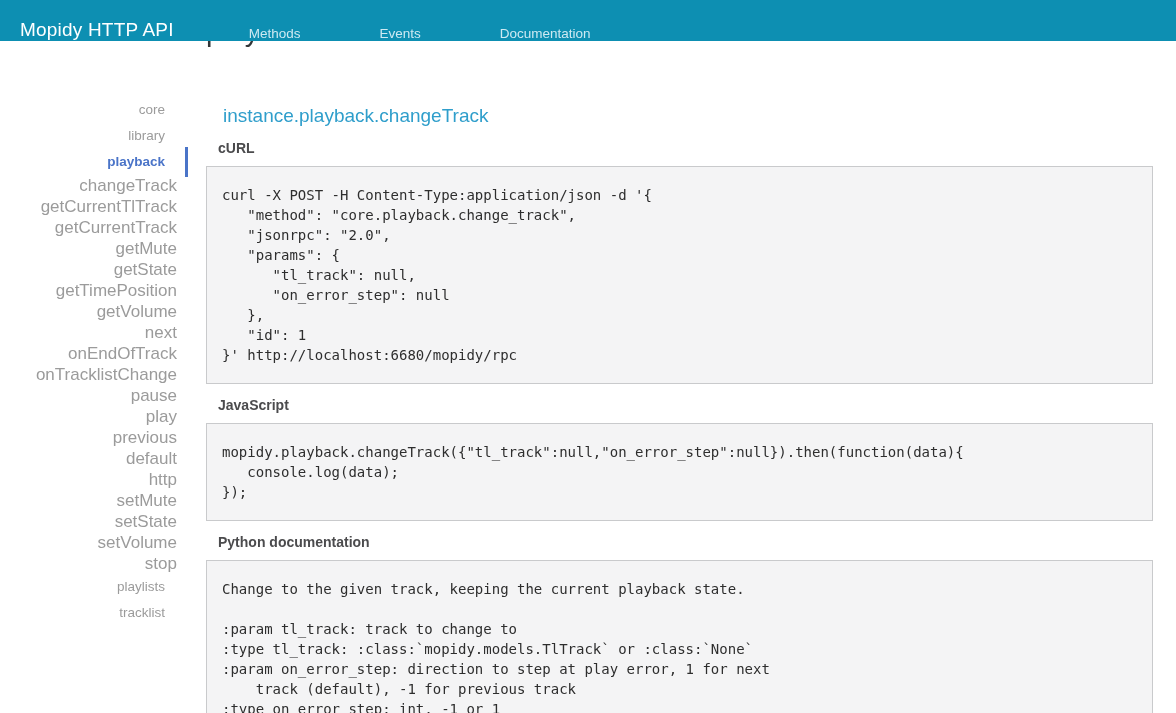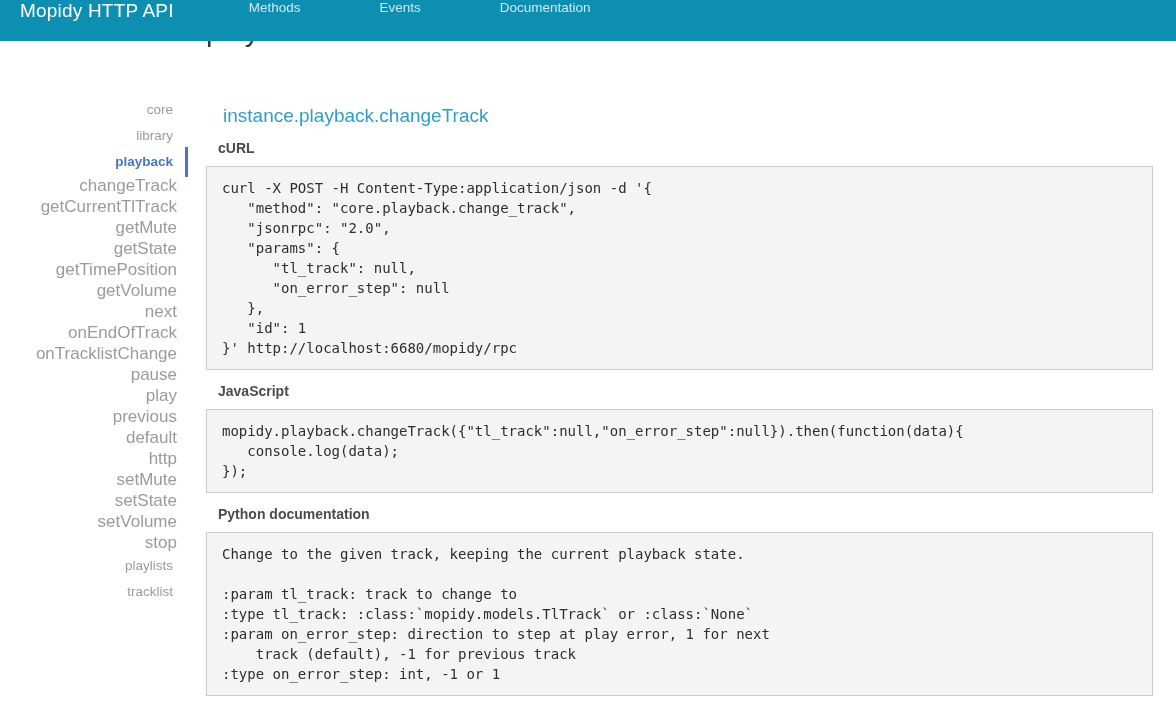--- a/index.html
+++ b/index.html
@@ -11,38 +11,38 @@
   html,body{margin:0;padding:0;}
   body{
     width:1176px;height:713px;overflow:hidden;background:#fff;
     font-family:"Liberation Sans","DejaVu Sans",sans-serif;
     position:relative;
   }
   
   .topbar{
     position:absolute;top:0;left:0;width:1176px;height:41px;
     background:var(--c-header);z-index:20;
-    display:flex;align-items:flex-start;
+    display:flex;align-items:flex-end;
   }
   .brand{
     color:#fff;font-size:19px;font-weight:400;
     padding-left:20px;letter-spacing:.2px;white-space:nowrap;
   }
   .topnav{display:flex;align-items:center;margin-left:28px;}
   .topnav a{
     color:var(--c-nav);font-size:13.5px;text-decoration:none;
     margin-right:32px;white-space:nowrap;cursor:pointer;margin-left:47px;
   }
   
   .sidebar{
     position:absolute;left:0;top:97px;width:177px;
     text-align:right;z-index:5;
   }
   .side-item{display:block;text-decoration:none;cursor:pointer;}
-  .side-item.top{font-size:13.5px;line-height:18px;padding:4px 4px;color:var(--c-muted);}
+  .side-item.top{font-size:13.5px;line-height:18px;padding:4px 12px;color:var(--c-muted);}
   .side-item.sub{font-size:17px;line-height:17px;padding:2px 0;color:var(--c-muted);}
   .side-item.active{color:var(--c-active);font-weight:700;}
   .active-bar{
     position:absolute;left:185px;top:147px;width:3px;height:30px;
     background:var(--c-active);
   }
   
   .main{
     position:absolute;left:206px;top:0;width:947px;z-index:1;
   }
@@ -52,21 +52,21 @@
   }
   h2.method-title{
     margin:54px 17px 0;font-size:19px;line-height:24px;
     font-weight:400;color:var(--c-accent);
   }
   .section-label{
     margin:11px 12px 8px;font-size:14px;line-height:19px;
     color:var(--c-label);font-weight:700;
   }
   pre.code{
-    margin:0 0 12px;padding:11px 15px;
+    margin:0 0 12px;padding:18px 15px;
     background:var(--c-prebg);border:1px solid var(--c-preborder);
     font-family:"DejaVu Sans Mono","Liberation Mono",monospace;
     font-size:14px;line-height:20px;color:#2e2e2e;
     white-space:pre;overflow:hidden;
   }
 </style>
 </head>
 <body>
 
 <div class="main">
@@ -112,20 +112,21 @@
       <a>Documentation</a>
     </nav>
 </div>
 
 <nav class="sidebar" id="sidebar">
     <a class="side-item top">core</a>
     <a class="side-item top">library</a>
     <a class="side-item top active">playback</a>
     <a class="side-item sub">changeTrack</a>
     <a class="side-item sub">getCurrentTlTrack</a>
+    <a class="side-item sub">getCurrentTrack</a>
     <a class="side-item sub">getMute</a>
     <a class="side-item sub">getState</a>
     <a class="side-item sub">getTimePosition</a>
     <a class="side-item sub">getVolume</a>
     <a class="side-item sub">next</a>
     <a class="side-item sub">onEndOfTrack</a>
     <a class="side-item sub">onTracklistChange</a>
     <a class="side-item sub">pause</a>
     <a class="side-item sub">play</a>
     <a class="side-item sub">previous</a>

